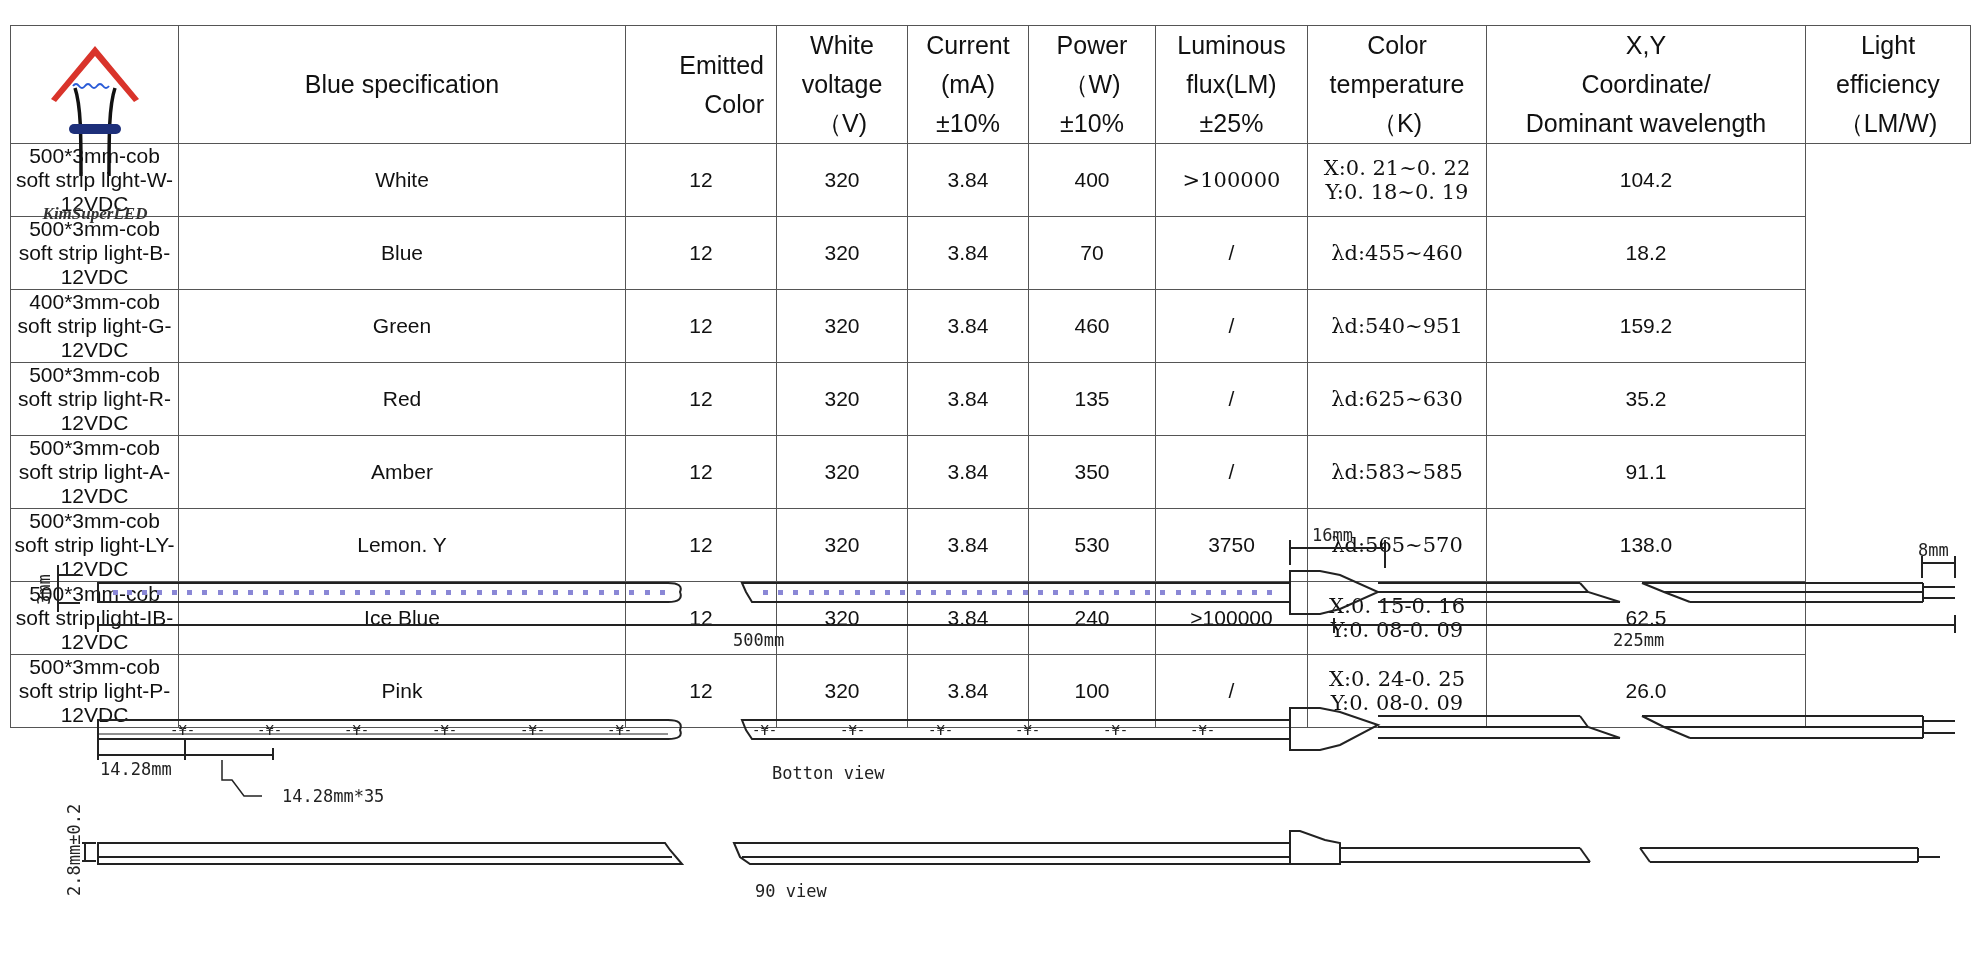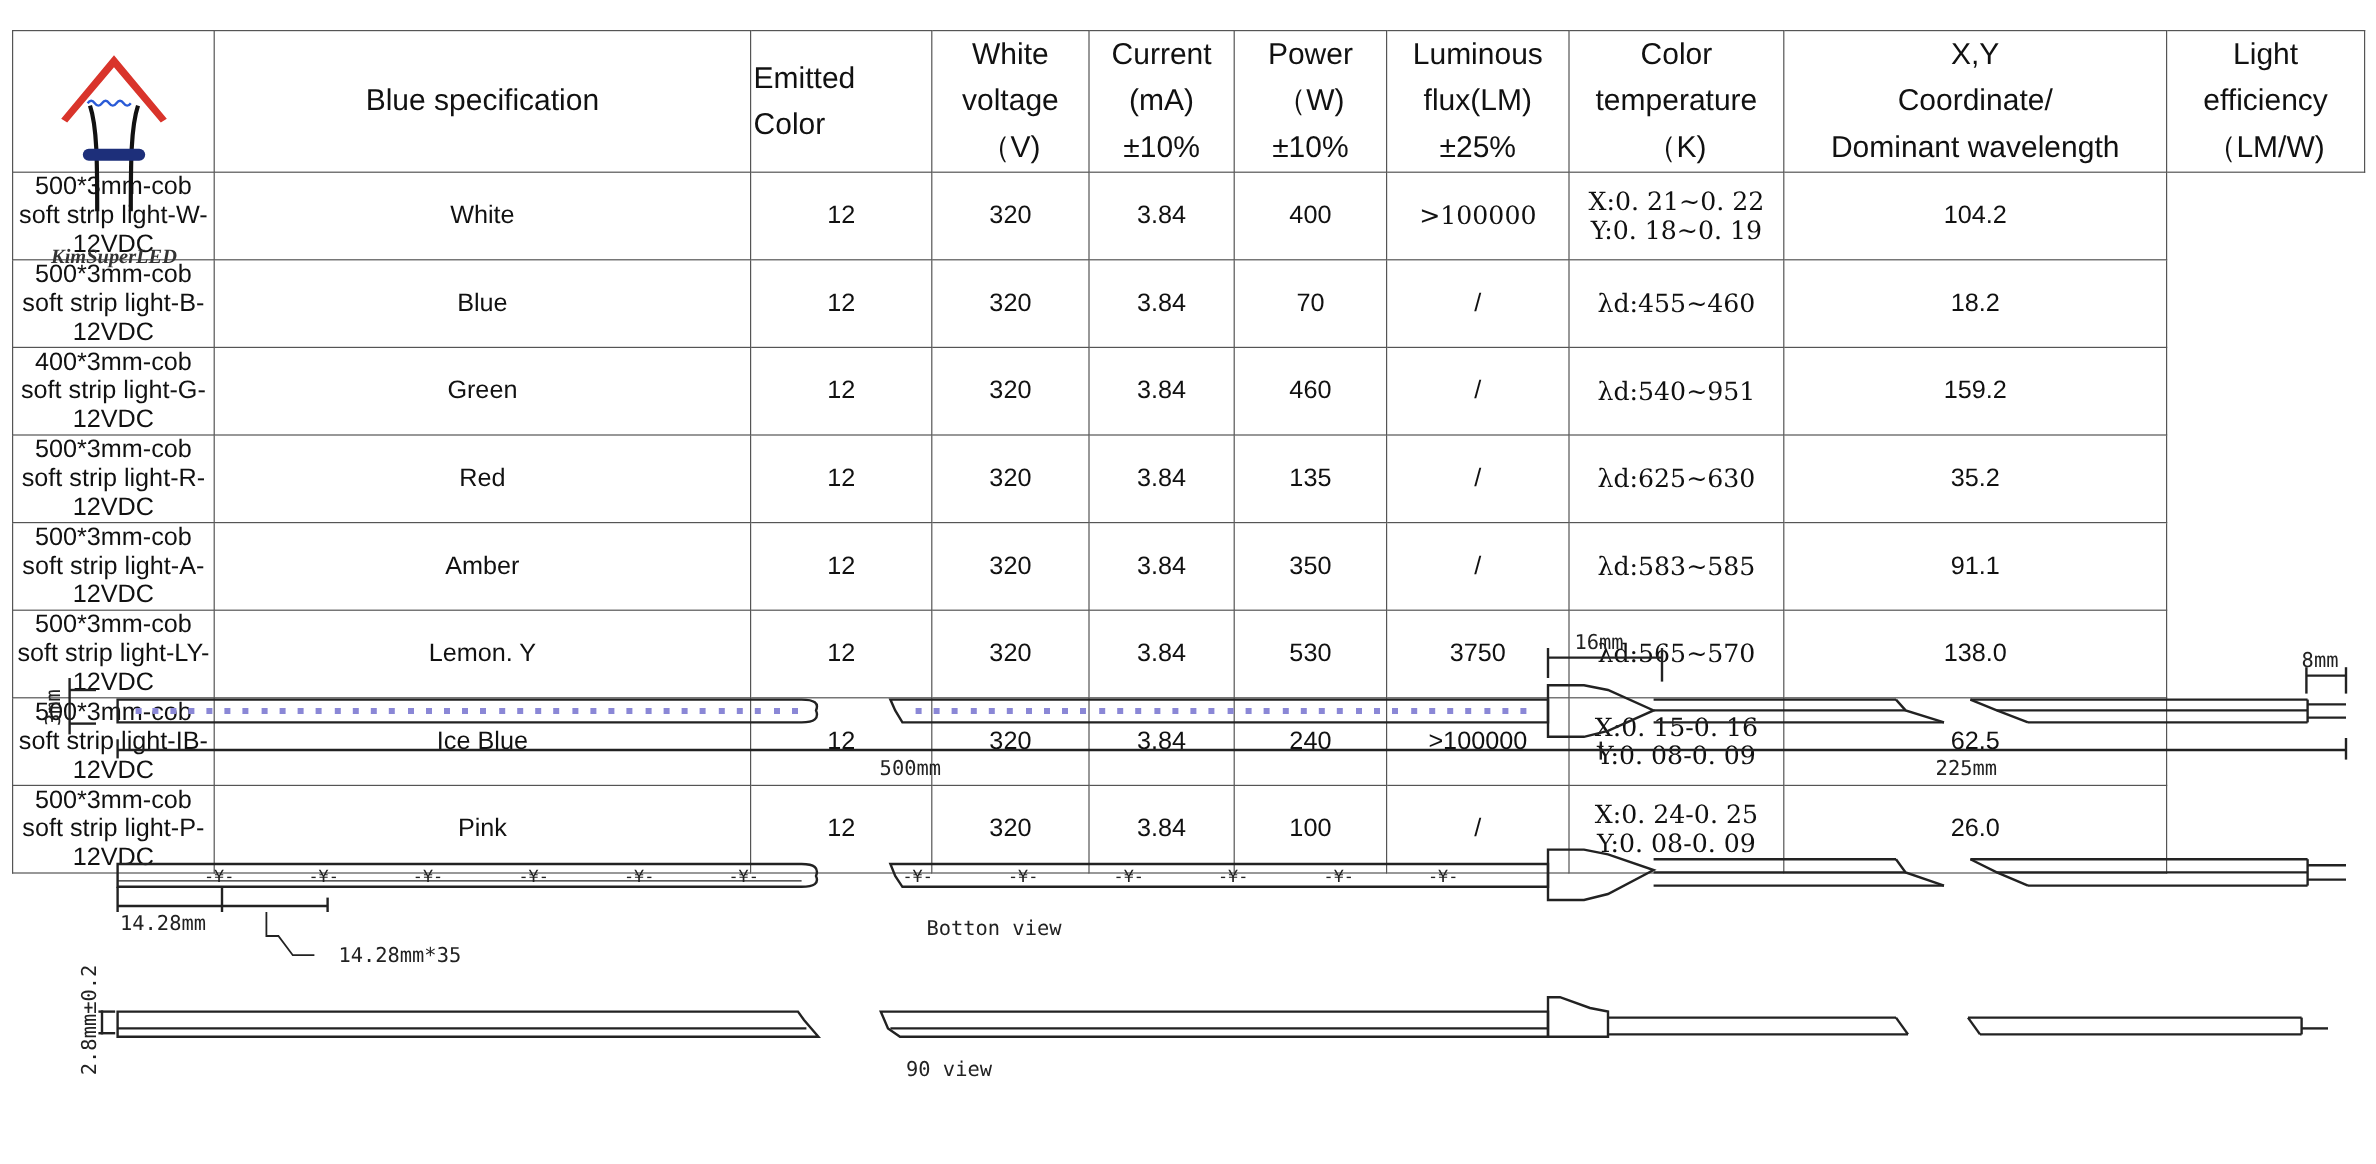--- a/index.html
+++ b/index.html
@@ -39,21 +39,21 @@
             <polygon points="84,20 128,73 123,76 84,30 45,76 40,73" fill="#d9342b"></polygon>
             <path d="M62,60 q3,-4 6,0 q3,4 6,0 q3,-4 6,0 q3,4 6,0 q3,-4 6,0 q3,4 6,0" stroke="#2a5bd7" stroke-width="2" fill="none"></path>
             <path d="M64,62 C70,80 70,110 70,150" stroke="#111" stroke-width="3.5" fill="none"></path>
             <path d="M104,62 C98,80 98,110 98,150" stroke="#111" stroke-width="3.5" fill="none"></path>
             <rect x="58" y="98" width="52" height="10" rx="5" fill="#1d2f7a"></rect>
           </svg>
           <div class="brand">KimSuperLED</div>
         </div>
       </td>
       <th style="white-space:pre-line">Blue specification</th>
-      <th style="white-space:pre-line; text-align:left; padding-right:12px">Emitted
+      <th style="white-space:pre-line; text-align:right; padding-right:12px">Emitted
 Color</th>
       <th style="white-space:pre-line">White
 voltage
 （V)</th>
       <th style="white-space:pre-line">Current
 (mA)
 ±10%</th>
       <th style="white-space:pre-line">Power
 （W)
 ±10%</th>

